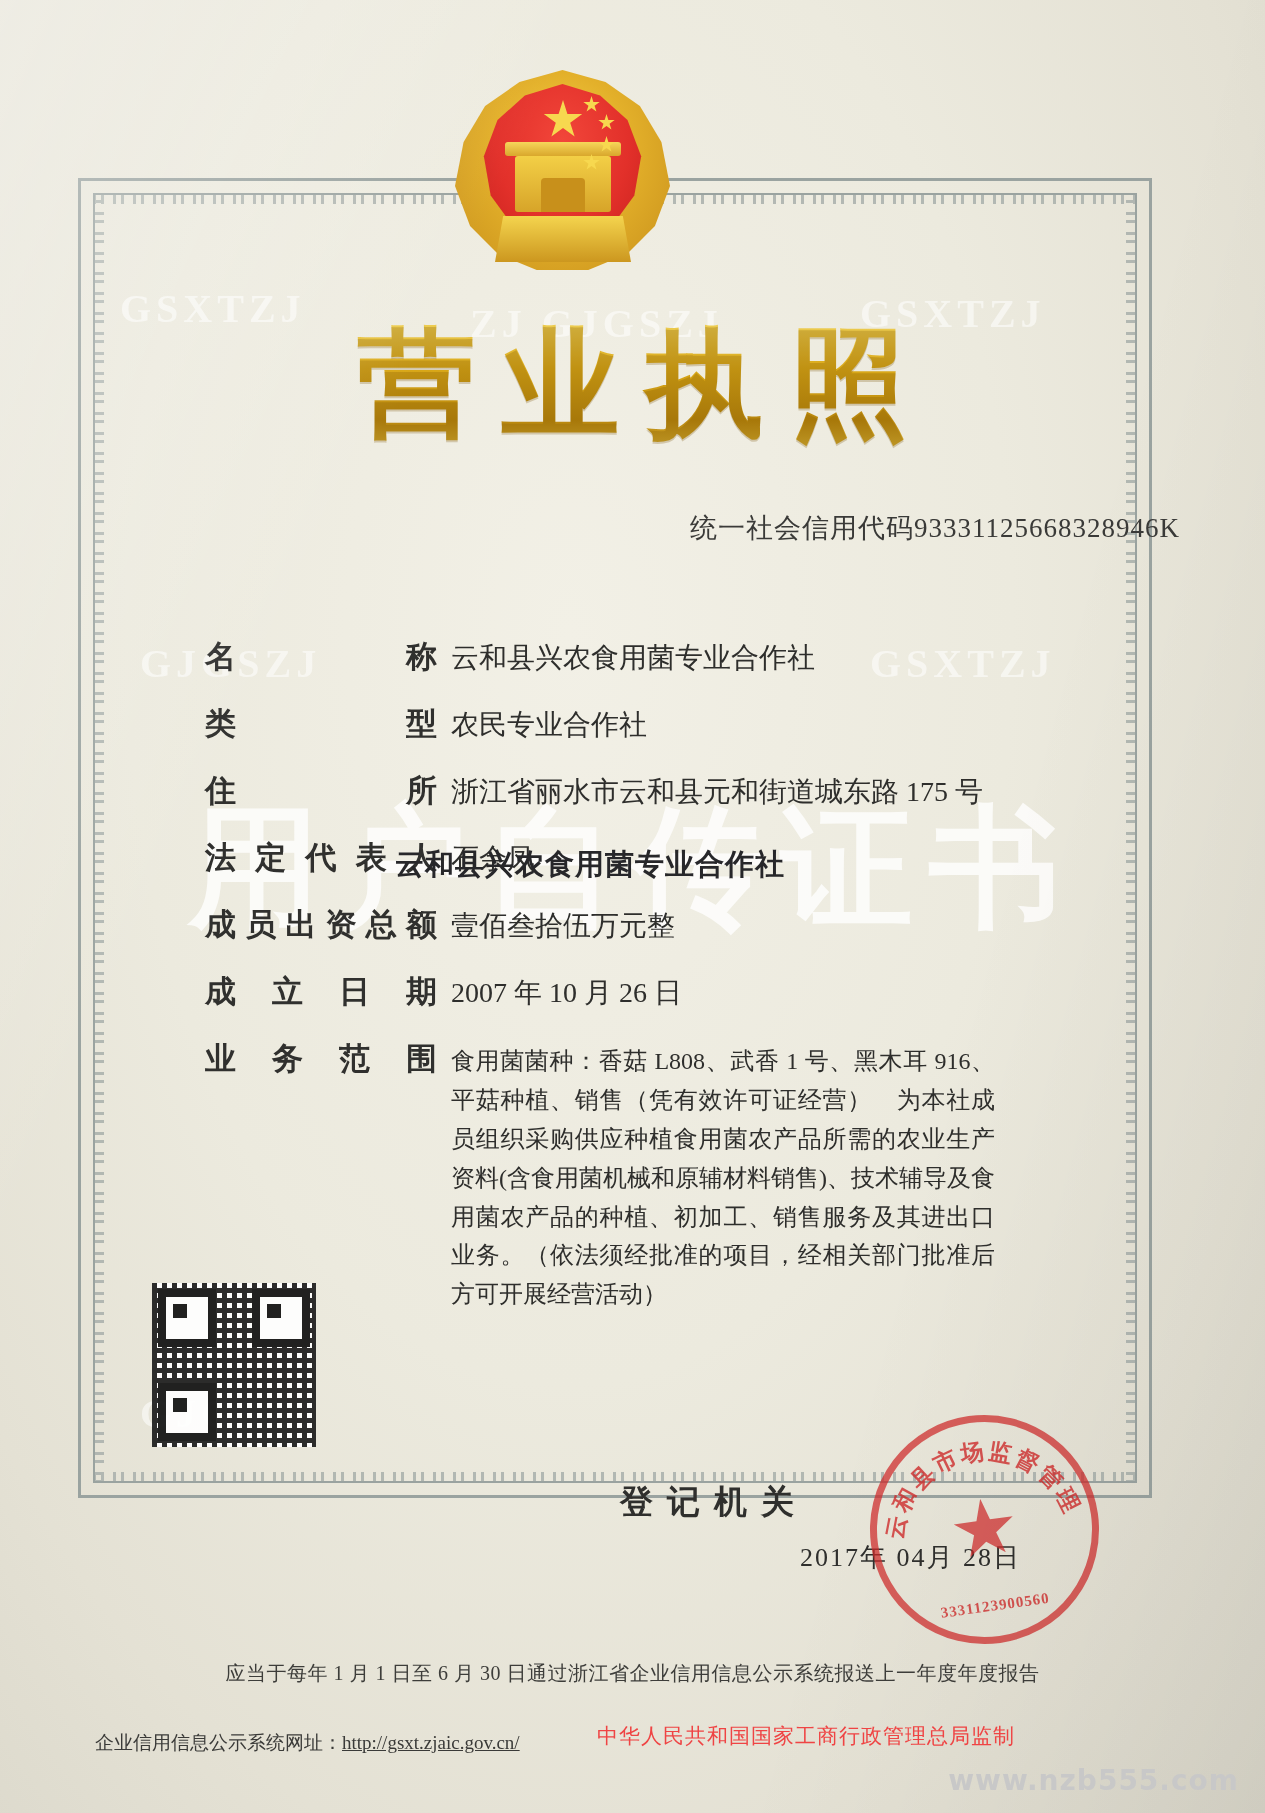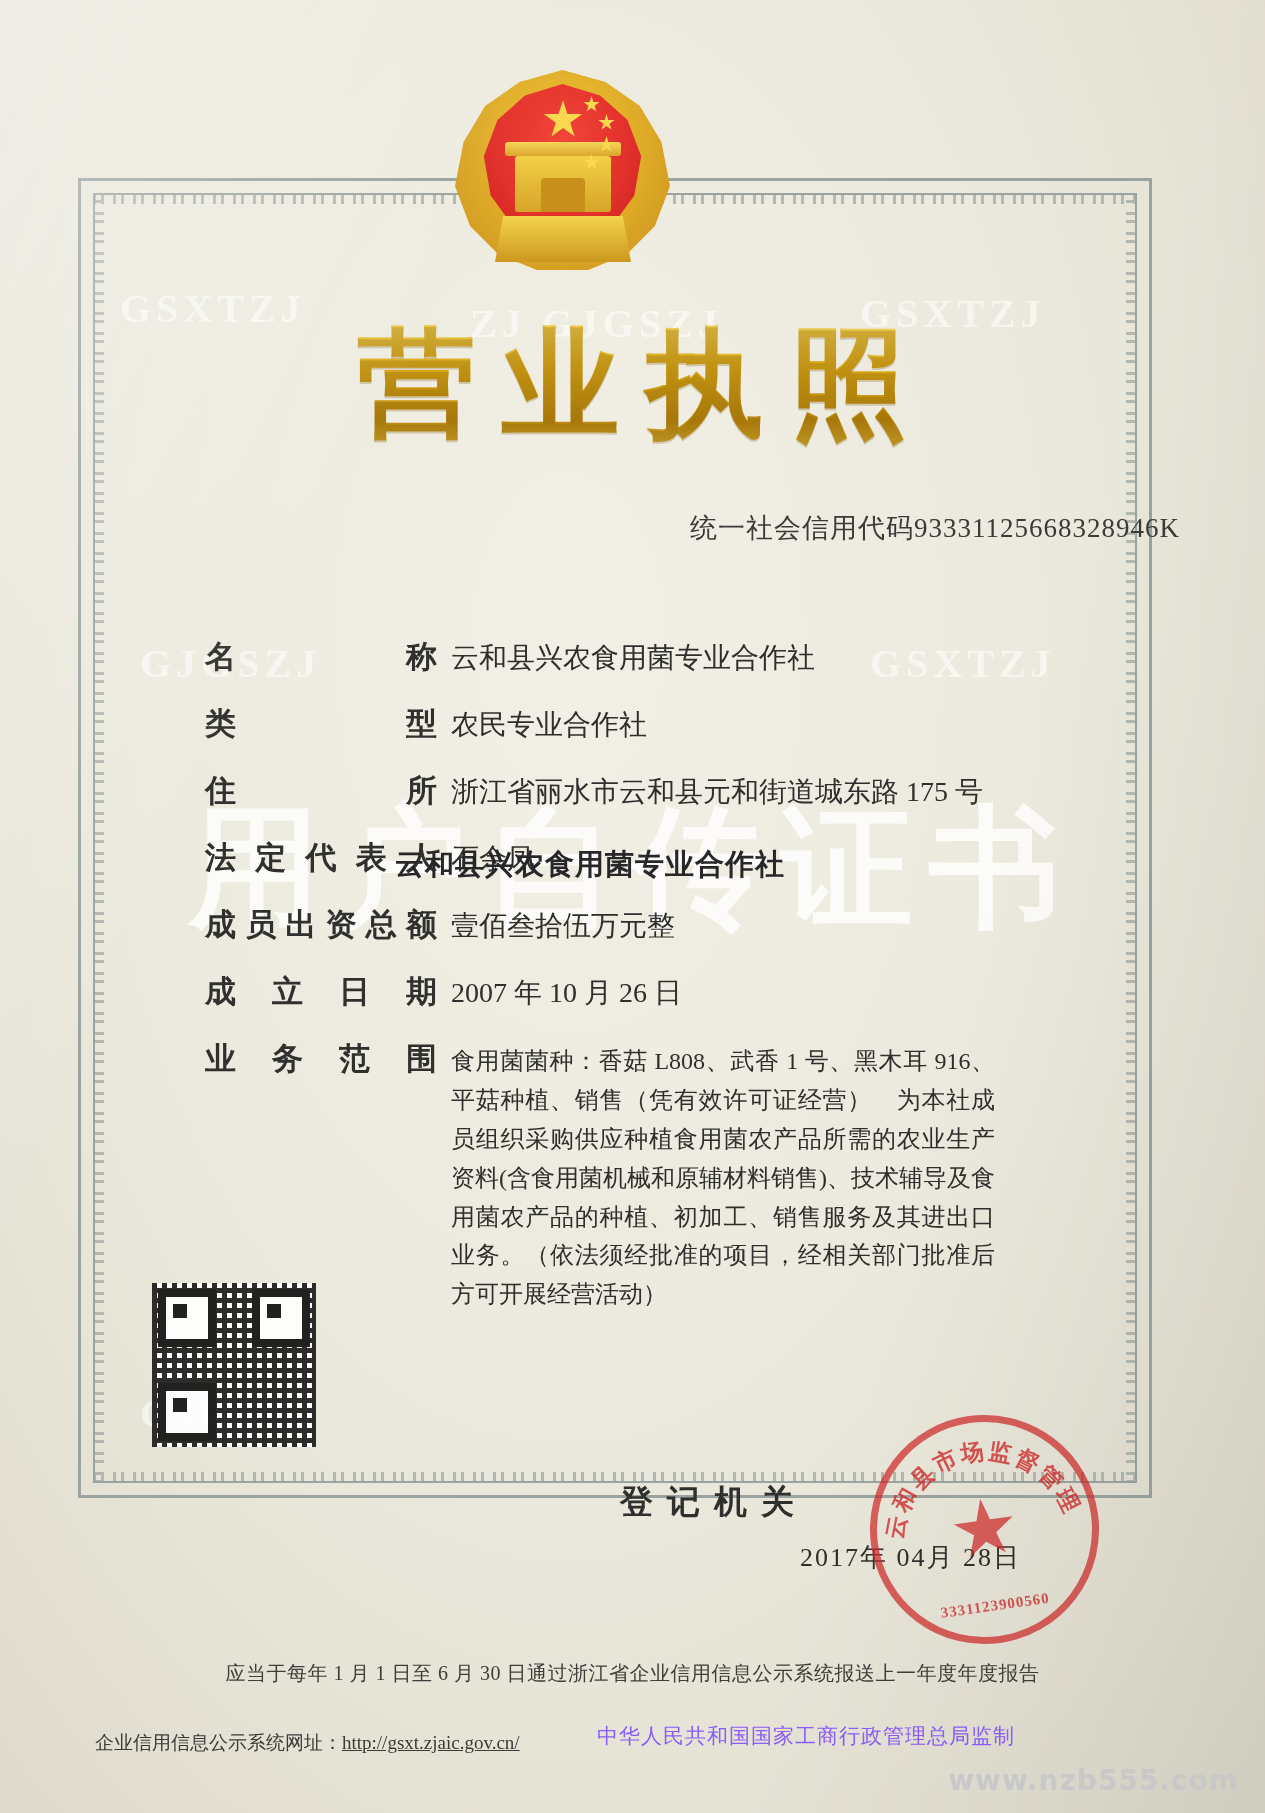--- a/index.html
+++ b/index.html
@@ -341,21 +341,21 @@
     margin-top: 8px;
   }
   .footer-left a {
     color: #3a3a38;
     text-decoration: underline;
   }
   .footer-right {
     position: absolute;
     right: 250px; top: 1722px;
     font-size: 21px;
-    color: #8b5cf6;
+    color: #ef4444;
     letter-spacing: 1px;
     text-align: center;
   }
   .site-mark {
     position: absolute;
     right: 26px; bottom: 16px;
     font-size: 28px;
     font-weight: bold;
     color: #c8c8c8;
     font-family: "DejaVu Sans", sans-serif;

